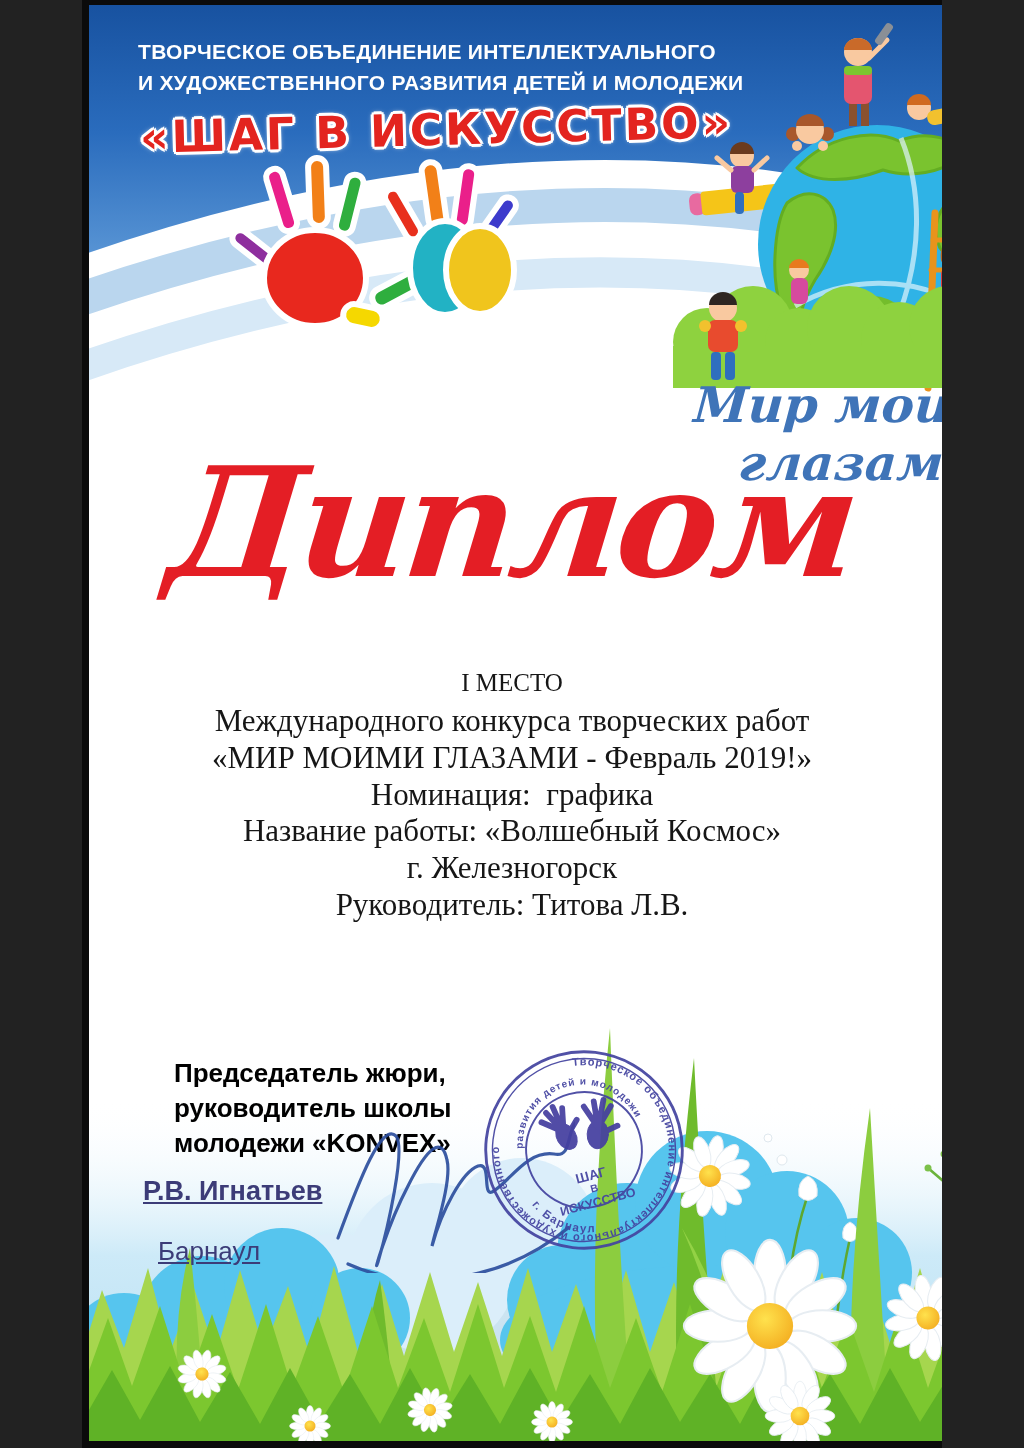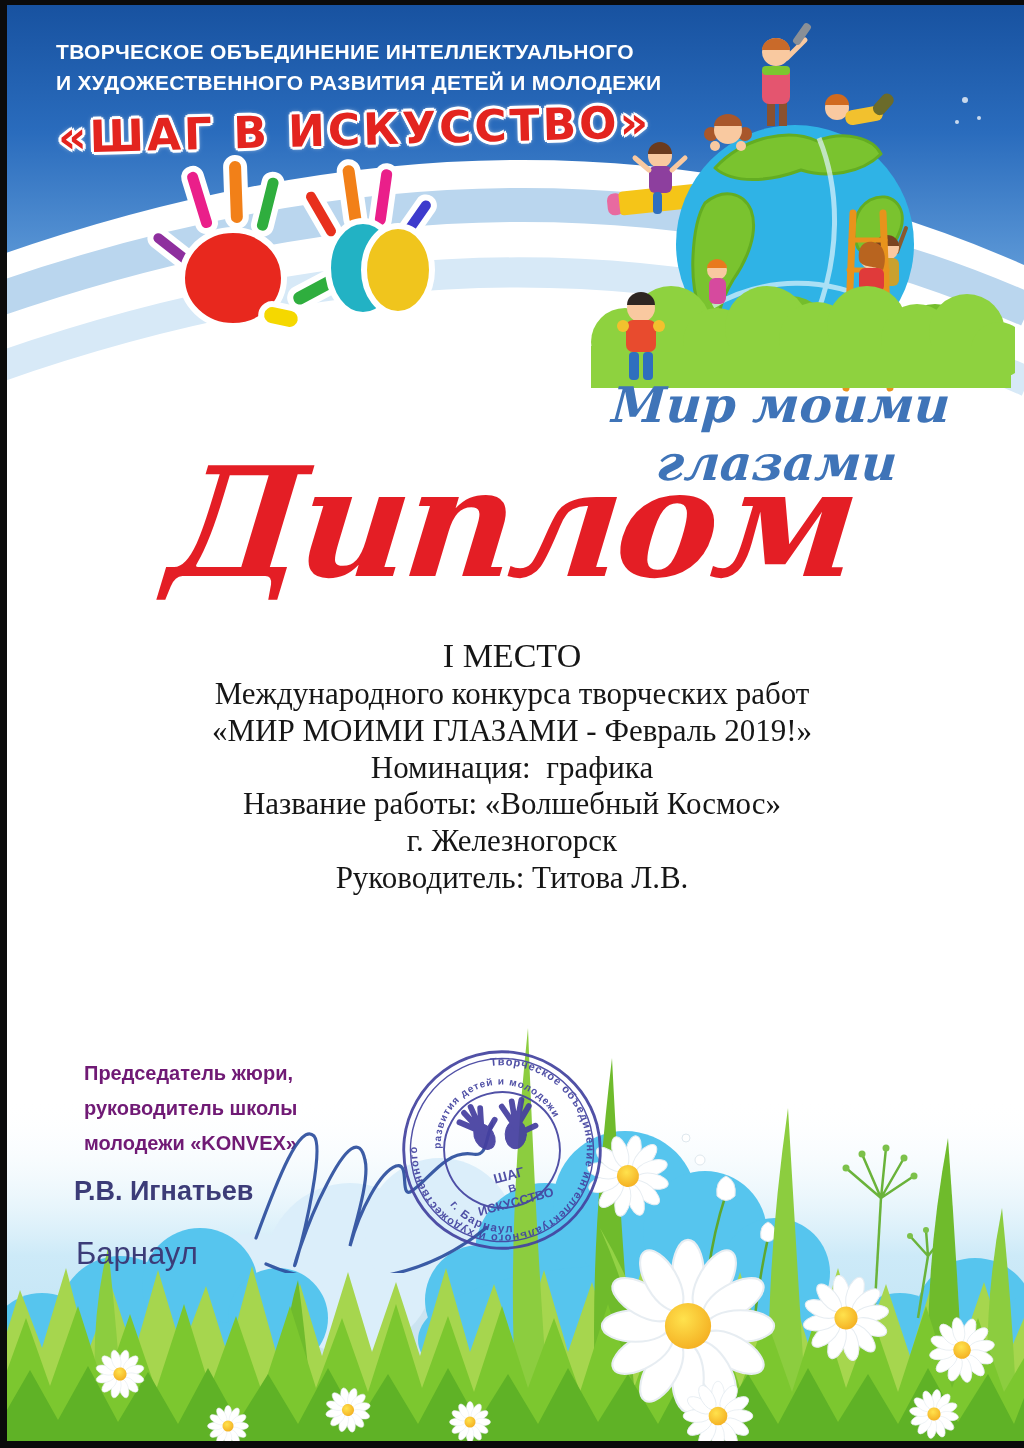--- a/index.html
+++ b/index.html
@@ -1,17 +1,17 @@
 <!DOCTYPE html>
 <html><head>
 <meta charset="utf-8">
 <style>
   html,body{margin:0;padding:0;background:#222;}
   .page{
-    position:relative;width:1024px;height:1448px;margin:0 auto;
+    position:relative;width:860px;height:1448px;margin:0 auto;
     background:#ffffff;overflow:hidden;
     font-family:"Liberation Sans",sans-serif;
   }
   .frame{position:absolute;inset:0;pointer-events:none;z-index:50;
     box-shadow:inset 7px 0 0 #0b0b0b, inset 0 5px 0 #0b0b0b, inset 0 -7px 0 #0b0b0b;}
   svg{display:block;}
   .header-bg{position:absolute;left:0;top:0;z-index:1;}
   .org{
     position:absolute;left:56px;top:36px;z-index:3;
     color:#ffffff;font-weight:bold;font-size:21px;line-height:31px;letter-spacing:.3px;
@@ -32,34 +32,34 @@
   .title{
     position:absolute;left:0;right:0;top:432px;z-index:3;text-align:center;
     font-family:"DejaVu Serif",serif;font-style:italic;font-weight:bold;
     font-size:152px;line-height:1.2;color:#e41e25;letter-spacing:-5px;
     transform:skewX(-6deg);
   }
   .award{
     position:absolute;left:0;right:0;top:636px;z-index:3;text-align:center;
     font-family:"Liberation Serif",serif;color:#161616;
   }
-  .award .place{font-size:34px;line-height:40px;}
+  .award .place{font-size:25px;line-height:40px;margin-top:27px;}
   .award .line{font-size:31px;line-height:36.8px;white-space:pre;}
   .meadow-svg{position:absolute;left:0;top:1018px;z-index:2;}
   .jury{
-    position:absolute;left:84px;top:1056px;z-index:5;
-    font-weight:bold;font-size:20px;line-height:35px;color:#701a75;
+    position:absolute;left:92px;top:1056px;z-index:5;
+    font-weight:bold;font-size:26px;line-height:35px;color:#000000;
   }
   .signer-name{
-    position:absolute;left:74px;top:1176px;z-index:5;
-    font-weight:bold;font-size:27px;color:#3c3c78;
+    position:absolute;left:61px;top:1176px;z-index:5;
+    font-weight:bold;font-size:27px;color:#3c3c78;text-decoration:underline;
   }
   .city{
     position:absolute;left:76px;top:1236px;z-index:5;
-    font-size:31px;color:#3c3c78;
+    font-size:26px;color:#3c3c78;text-decoration:underline;
   }
   .signature-svg{position:absolute;left:248px;top:1078px;z-index:6;}
   .stamp-svg{position:absolute;left:396px;top:1044px;z-index:7;transform:rotate(-15deg);opacity:.93;}
   .stamp-text{font-family:"Liberation Sans",sans-serif;fill:#4444a0;}
 </style>
 </head>
 <body>
 
 <div class="page">
 

